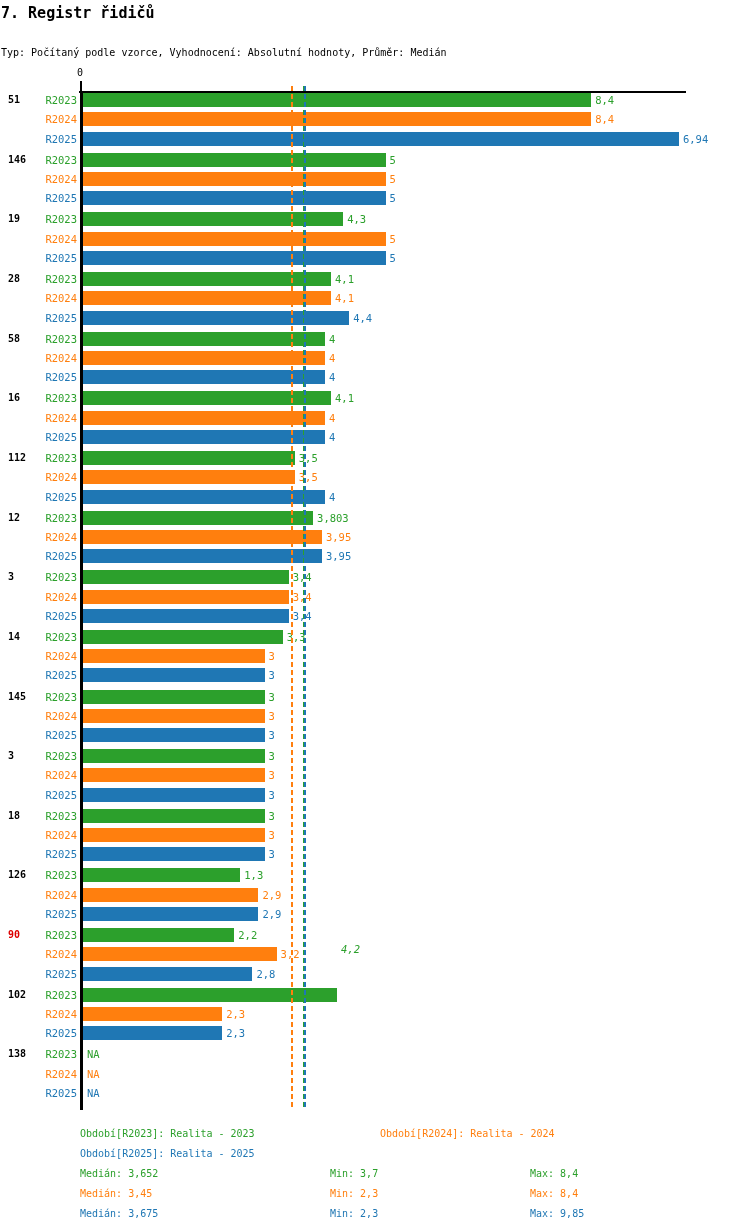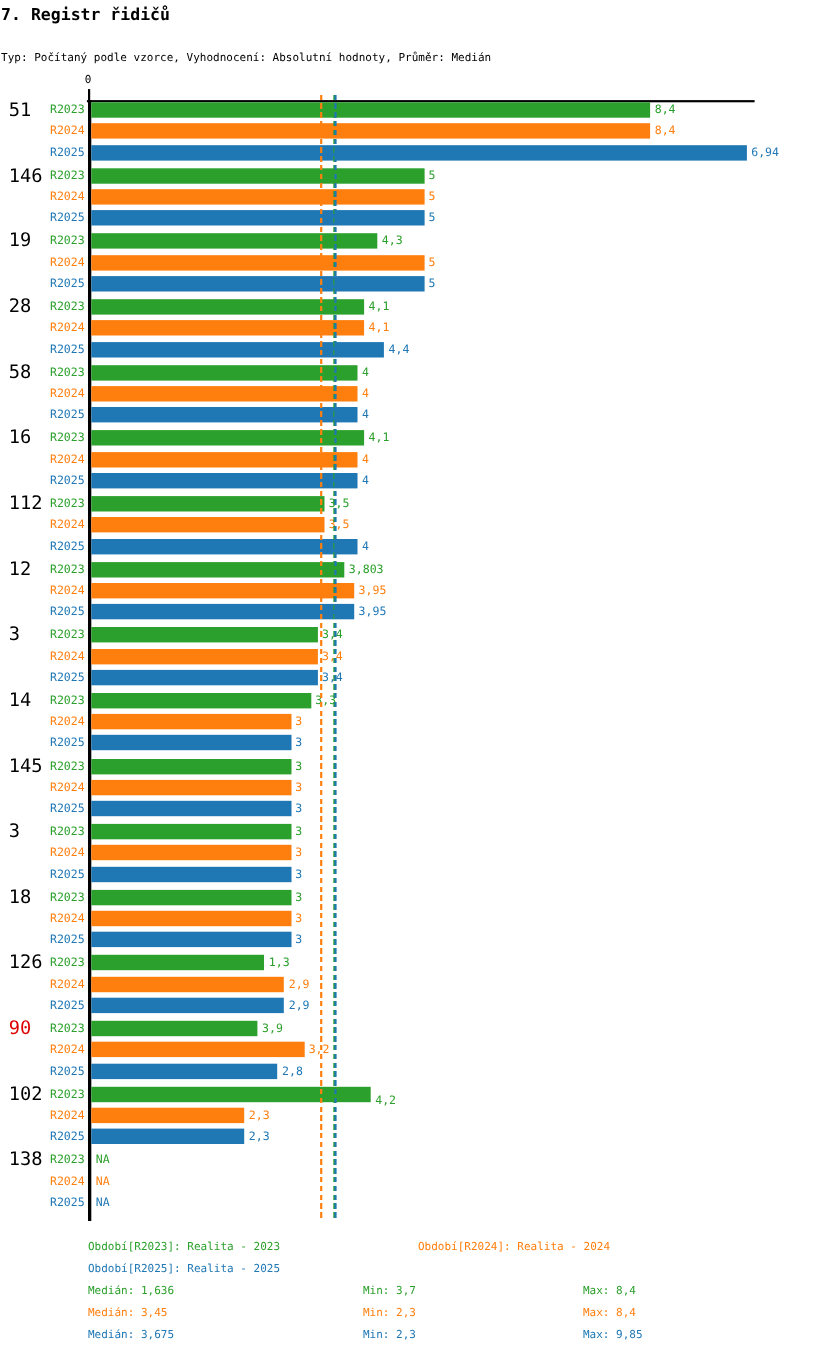--- a/index.html
+++ b/index.html
@@ -7,21 +7,21 @@
     position:relative; width:750px; height:1232px; overflow:hidden;
     background:#ffffff; font-family:"DejaVu Sans Mono", monospace;
   }
   .abs { position:absolute; }
   .title    { font-size:15px; font-weight:bold; color:#000; white-space:nowrap; }
   .subtitle { font-size:15px; font-weight:bold; color:#000; white-space:nowrap; }
   .meta     { font-size:10px; color:#000; white-space:nowrap; }
   .zero-label { font-size:10px; color:#000; width:20px; text-align:center; }
   .axis-line  { background:#000; }
   .bar        { height:14px; }
-  .group-label { font-size:17px; font-weight:normal; color:#000; white-space:nowrap; }
+  .group-label { font-size:10px; font-weight:bold; color:#000; white-space:nowrap; }
   .series-label { font-size:10.5px; text-align:right; width:34px; white-space:nowrap; }
   .value-label  { font-size:10.5px; white-space:nowrap; }
   .median-line  { width:2px; }
   .legend-item, .stat-item { font-size:10px; white-space:nowrap; }
   .row-line { line-height:14px; height:14px; }
 </style>
 </head>
 <body>
 
 <div id="page">
@@ -171,31 +171,31 @@
       <div class="abs value-label row-line" style="left: 244.3px; top: 868.45px; color: rgb(44, 160, 44);">1,3</div>
       <div class="abs series-label row-line" style="left: 43px; top: 887.75px; color: rgb(255, 127, 14);">R2024</div>
       <div class="abs bar" style="left: 83px; top: 887.75px; width: 175.45px; background: rgb(255, 127, 14);"></div>
       <div class="abs value-label row-line" style="left: 262.45px; top: 887.75px; color: rgb(255, 127, 14);">2,9</div>
       <div class="abs series-label row-line" style="left: 43px; top: 907.05px; color: rgb(31, 119, 180);">R2025</div>
       <div class="abs bar" style="left: 83px; top: 907.05px; width: 175.45px; background: rgb(31, 119, 180);"></div>
       <div class="abs value-label row-line" style="left: 262.45px; top: 907.05px; color: rgb(31, 119, 180);">2,9</div>
       <div class="abs group-label row-line" style="left: 8px; top: 928.1px; color: rgb(221, 0, 0);">90</div>
       <div class="abs series-label row-line" style="left: 43px; top: 928.1px; color: rgb(44, 160, 44);">R2023</div>
       <div class="abs bar" style="left: 83px; top: 928.1px; width: 151.25px; background: rgb(44, 160, 44);"></div>
-      <div class="abs value-label row-line" style="left: 238.25px; top: 928.1px; color: rgb(44, 160, 44);">3,9</div>
+      <div class="abs value-label row-line" style="left: 238.25px; top: 928.1px; color: rgb(44, 160, 44);">2,2</div>
       <div class="abs series-label row-line" style="left: 43px; top: 947.4px; color: rgb(255, 127, 14);">R2024</div>
       <div class="abs bar" style="left: 83px; top: 947.4px; width: 193.6px; background: rgb(255, 127, 14);"></div>
       <div class="abs value-label row-line" style="left: 280.6px; top: 947.4px; color: rgb(255, 127, 14);">3,2</div>
       <div class="abs series-label row-line" style="left: 43px; top: 966.7px; color: rgb(31, 119, 180);">R2025</div>
       <div class="abs bar" style="left: 83px; top: 966.7px; width: 169.4px; background: rgb(31, 119, 180);"></div>
       <div class="abs value-label row-line" style="left: 256.4px; top: 966.7px; color: rgb(31, 119, 180);">2,8</div>
       <div class="abs group-label row-line" style="left: 8px; top: 987.75px;">102</div>
       <div class="abs series-label row-line" style="left: 43px; top: 987.75px; color: rgb(44, 160, 44);">R2023</div>
       <div class="abs bar" style="left: 83px; top: 987.75px; width: 254.1px; background: rgb(44, 160, 44);"></div>
-      <div class="abs value-label row-line" style="left: 341.1px; top: 994px; color: rgb(44, 160, 44);">4,2</div>
+      <div class="abs value-label row-line" style="left: 341.1px; top: 942px; color: rgb(44, 160, 44); font-style: italic;">4,2</div>
       <div class="abs series-label row-line" style="left: 43px; top: 1007.05px; color: rgb(255, 127, 14);">R2024</div>
       <div class="abs bar" style="left: 83px; top: 1007.05px; width: 139.15px; background: rgb(255, 127, 14);"></div>
       <div class="abs value-label row-line" style="left: 226.15px; top: 1007.05px; color: rgb(255, 127, 14);">2,3</div>
       <div class="abs series-label row-line" style="left: 43px; top: 1026.35px; color: rgb(31, 119, 180);">R2025</div>
       <div class="abs bar" style="left: 83px; top: 1026.35px; width: 139.15px; background: rgb(31, 119, 180);"></div>
       <div class="abs value-label row-line" style="left: 226.15px; top: 1026.35px; color: rgb(31, 119, 180);">2,3</div>
       <div class="abs group-label row-line" style="left: 8px; top: 1047.4px;">138</div>
       <div class="abs series-label row-line" style="left: 43px; top: 1047.4px; color: rgb(44, 160, 44);">R2023</div>
       <div class="abs value-label row-line" style="left: 87px; top: 1047.4px; color: rgb(44, 160, 44);">NA</div>
       <div class="abs series-label row-line" style="left: 43px; top: 1066.7px; color: rgb(255, 127, 14);">R2024</div>
@@ -204,21 +204,21 @@
       <div class="abs value-label row-line" style="left: 87px; top: 1086px; color: rgb(31, 119, 180);">NA</div>
       <div class="abs median-line" style="left: 302.946px; top: 86px; height: 1024px; background: repeating-linear-gradient(rgb(44, 160, 44) 0px, rgb(44, 160, 44) 5px, rgba(255, 255, 255, 0) 5px, rgba(255, 255, 255, 0) 8px);"></div>
       <div class="abs median-line" style="left: 290.725px; top: 86px; height: 1024px; background: repeating-linear-gradient(rgb(255, 127, 14) 0px, rgb(255, 127, 14) 5px, rgba(255, 255, 255, 0) 5px, rgba(255, 255, 255, 0) 8px);"></div>
       <div class="abs median-line" style="left: 304.337px; top: 86px; height: 1024px; background: repeating-linear-gradient(rgb(31, 119, 180) 0px, rgb(31, 119, 180) 5px, rgba(255, 255, 255, 0) 5px, rgba(255, 255, 255, 0) 8px);"></div>
     </div>
 
   <div class="abs legend-item" style="left:80px;  top:1128px; color:#2ca02c;">Období[R2023]: Realita - 2023</div>
   <div class="abs legend-item" style="left:380px; top:1128px; color:#ff7f0e;">Období[R2024]: Realita - 2024</div>
   <div class="abs legend-item" style="left:80px;  top:1148px; color:#1f77b4;">Období[R2025]: Realita - 2025</div>
 
-  <div class="abs stat-item" style="left:80px;  top:1168px; color:#2ca02c;">Medián: 1,636</div>
+  <div class="abs stat-item" style="left:80px;  top:1168px; color:#2ca02c;">Medián: 3,652</div>
   <div class="abs stat-item" style="left:330px; top:1168px; color:#2ca02c;">Min: 3,7</div>
   <div class="abs stat-item" style="left:530px; top:1168px; color:#2ca02c;">Max: 8,4</div>
 
   <div class="abs stat-item" style="left:80px;  top:1188px; color:#ff7f0e;">Medián: 3,45</div>
   <div class="abs stat-item" style="left:330px; top:1188px; color:#ff7f0e;">Min: 2,3</div>
   <div class="abs stat-item" style="left:530px; top:1188px; color:#ff7f0e;">Max: 8,4</div>
 
   <div class="abs stat-item" style="left:80px;  top:1208px; color:#1f77b4;">Medián: 3,675</div>
   <div class="abs stat-item" style="left:330px; top:1208px; color:#1f77b4;">Min: 2,3</div>
   <div class="abs stat-item" style="left:530px; top:1208px; color:#1f77b4;">Max: 9,85</div>

